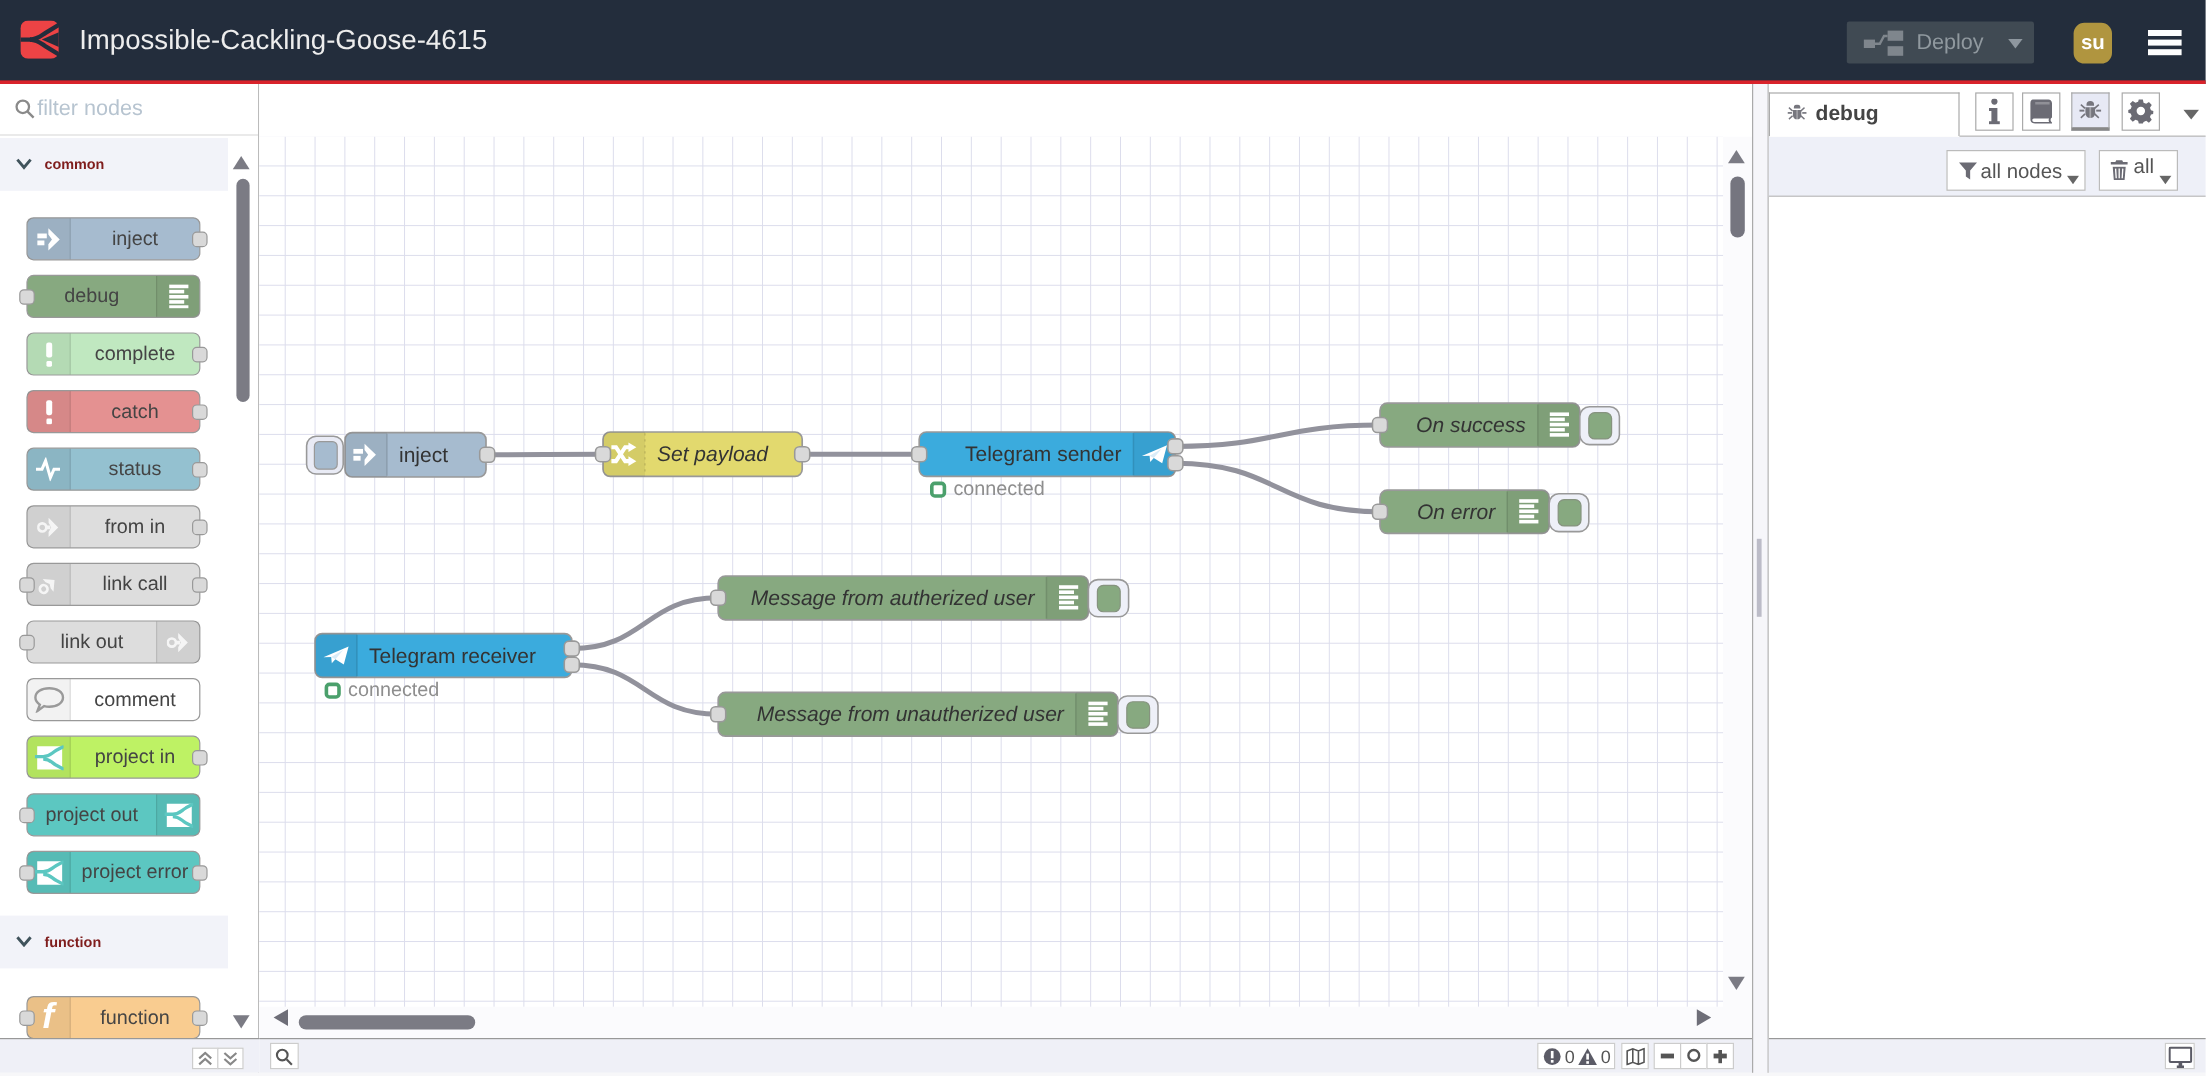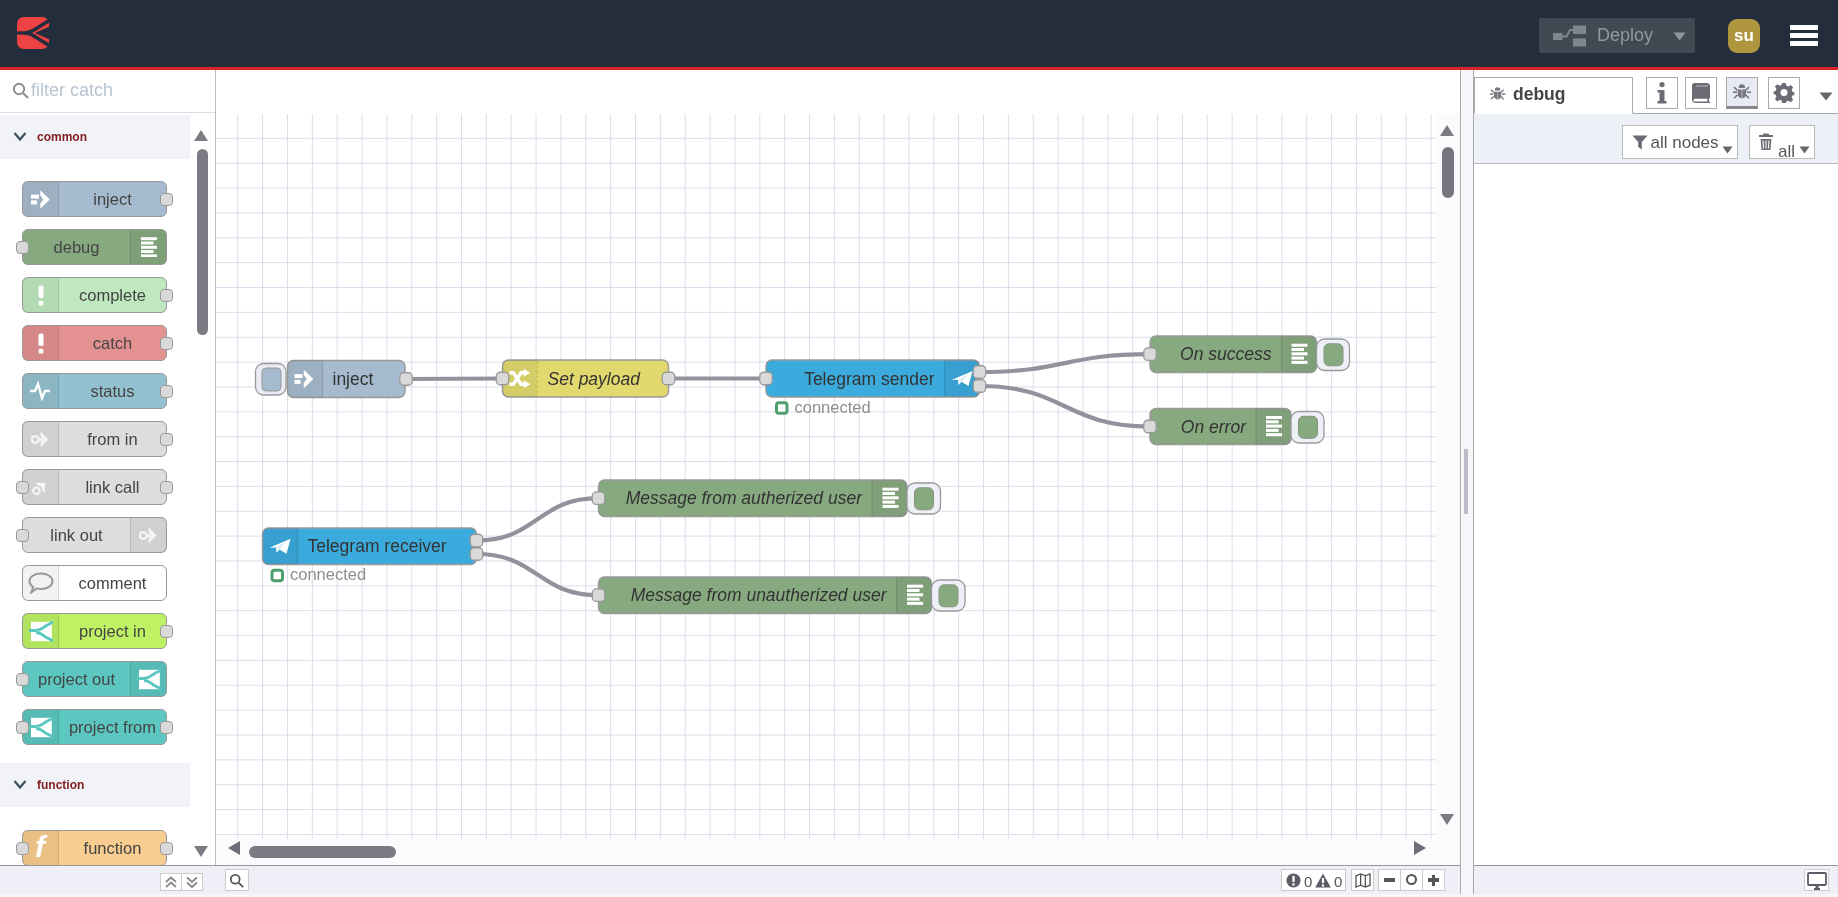--- a/index.html
+++ b/index.html
@@ -65,20 +65,21 @@
 svg text { font-family:"Liberation Sans", sans-serif; }
 </style></head><body>
 <div id="header">
   <svg style="position:absolute;left:17px;top:17px" width="32" height="32" viewBox="0 0 32 32">
     <rect x="0" y="0" width="32" height="32" rx="6.5" fill="#ed4345"></rect>
     <path d="M 0 16 L 9 16" stroke="#232d3c" stroke-width="3.4" fill="none"></path>
     <path d="M 8 16 C 14.5 15.7 17 13 21 10.4 L 32 3.6" stroke="#232d3c" stroke-width="3.6" fill="none"></path>
     <path d="M 8 16 C 14.5 16.3 17 19 21 21.6 L 32 28.4" stroke="#232d3c" stroke-width="3.6" fill="none"></path>
     <path d="M 32 9.8 L 17.8 16 L 32 22.2 Z" fill="#232d3c"></path>
   </svg>
+  <div id="title">Impossible-Cackling-Goose-4615</div>
   <div id="deploy">
     <svg style="position:absolute;left:14px;top:6px" width="34" height="24" viewBox="0 0 34 24">
       <rect x="0" y="9" width="9.5" height="7" fill="#7f868d"></rect>
       <rect x="20" y="1.5" width="13" height="8.5" fill="#7f868d"></rect>
       <rect x="20" y="14.5" width="13" height="8" fill="#7f868d"></rect>
       <path d="M 9.5 12.5 L 13.5 12.5 L 17 6 L 20 6" stroke="#7f868d" stroke-width="2" fill="none"></path>
     </svg>
     <span class="dtext">Deploy</span>
     <svg style="position:absolute;left:134px;top:14px" width="13" height="9">
         <path d="M 0.5 0.5 L 12.5 0.5 L 6.5 8.5 Z" fill="#8e979f"></path>
@@ -90,21 +91,21 @@
       <div style="top:33px"></div>
       <div style="top:41px"></div>
     </div>
 </div>
 <div id="palette">
 <div id="search">
   <svg style="position:absolute;left:12px;top:12px" width="18" height="18" viewBox="0 0 18 18">
     <circle cx="7" cy="7" r="5.2" fill="none" stroke="#8a8a8a" stroke-width="1.9"></circle>
     <path d="M 11 11 L 16 16" stroke="#8a8a8a" stroke-width="2"></path>
   </svg>
-      <span class="ph">filter catch</span>
+      <span class="ph">filter nodes</span>
     </div>
 <div class="cat" style="top:44.5px">
       <svg style="position:absolute;left:13px;top:16px" width="14" height="11" viewBox="0 0 14 11">
         <path d="M 1.5 2 L 7 8.5 L 12.5 2" stroke="#40535c" stroke-width="2.4" fill="none"></path>
       </svg>
       <span class="lbl">common</span>
     </div>
 <div class="cat" style="top:693px">
       <svg style="position:absolute;left:13px;top:16px" width="14" height="11" viewBox="0 0 14 11">
         <path d="M 1.5 2 L 7 8.5 L 12.5 2" stroke="#40535c" stroke-width="2.4" fill="none"></path>
@@ -232,21 +233,21 @@
       <div class="pport" style="left:-7px"></div>
     </div>
 <div class="pnode" style="top:639px;background:#5cc7c1">
       <div class="icn" style="left:0;border-right:1px solid rgba(0,0,0,0.10);">
         <span style="position:absolute;left:6px;top:7px"><svg width="24" height="21" viewBox="0 0 24 21">
             <path d="M 2 0.8 L 22.8 0.8 L 22.8 20.2 L 2 20.2 Z" fill="#fff"></path>
             <path d="M 0 9.5 L 7 9.5 C 12.5 9.5 13.8 6.6 18 4.2 L 24.5 0.8" stroke="#5cc7c1" stroke-width="2.8" fill="none"></path>
             <path d="M 7 11.5 C 12.5 11.5 13.8 14.4 18 16.8 L 24.5 20.2" stroke="#5cc7c1" stroke-width="2.8" fill="none"></path>
           </svg></span>
       </div>
-      <div class="lblc" style="left:36px;right:0">project from</div>
+      <div class="lblc" style="left:36px;right:0">project error</div>
       <div class="pport" style="left:-7px"></div>
       <div class="pport" style="right:-7px"></div>
     </div>
 <div class="pnode" style="top:760px;background:#f9cc90">
       <div class="icn" style="left:0;border-right:1px solid rgba(0,0,0,0.10);">
         <span style="position:absolute;left:4px;top:1px"><svg width="26" height="32" viewBox="0 0 26 32">
             <text x="13" y="25" font-size="30" font-style="italic" font-weight="bold" font-family="Liberation Serif, serif" fill="#fff" text-anchor="middle">f</text>
           </svg></span>
       </div>
       <div class="lblc" style="left:36px;right:0">function</div>
@@ -504,21 +505,21 @@
             <path d="M 0.5 0.5 L 10.5 0.5 L 5.5 7.5 Z" fill="#666"></path>
           </svg></span>
  </div>
  <div class="tbtn" style="left:275px;width:66px">
    <span style="position:absolute;left:8px;top:7px"><svg width="16" height="18" viewBox="0 0 16 18">
             <g fill="#6b6b74">
 <path d="M 5.5 0.5 L 10.5 0.5 L 11.2 2 L 15 2 L 15 4 L 1 4 L 1 2 L 4.8 2 Z"></path>
 <path d="M 2 5.5 L 14 5.5 L 13 17.5 L 3 17.5 Z M 5 7.5 L 5.5 15.5 M 8 7.5 L 8 15.5 M 11 7.5 L 10.5 15.5" stroke="#fff" stroke-width="1.1" fill="#6b6b74"></path>
             </g>
           </svg></span>
-   <span style="position:absolute;left:28px;top:16px">all</span>
+   <span style="position:absolute;left:28px;top:3px">all</span>
    <span style="position:absolute;left:49px;top:13px"><svg width="11" height="8" viewBox="0 0 11 8">
             <path d="M 0.5 0.5 L 10.5 0.5 L 5.5 7.5 Z" fill="#666"></path>
           </svg></span>
  </div>
 </div>
 <div id="sbfoot">
  <div class="cbtn" style="left:330px;top:3px;width:25px;height:22px;border-color:#ccc">
         <span style="position:absolute;left:2px;top:2px"><svg width="20" height="18" viewBox="0 0 20 18">
             <g fill="none" stroke="#5b5b66" stroke-width="1.8">
 <rect x="1" y="1" width="18" height="12" rx="1"></rect>

